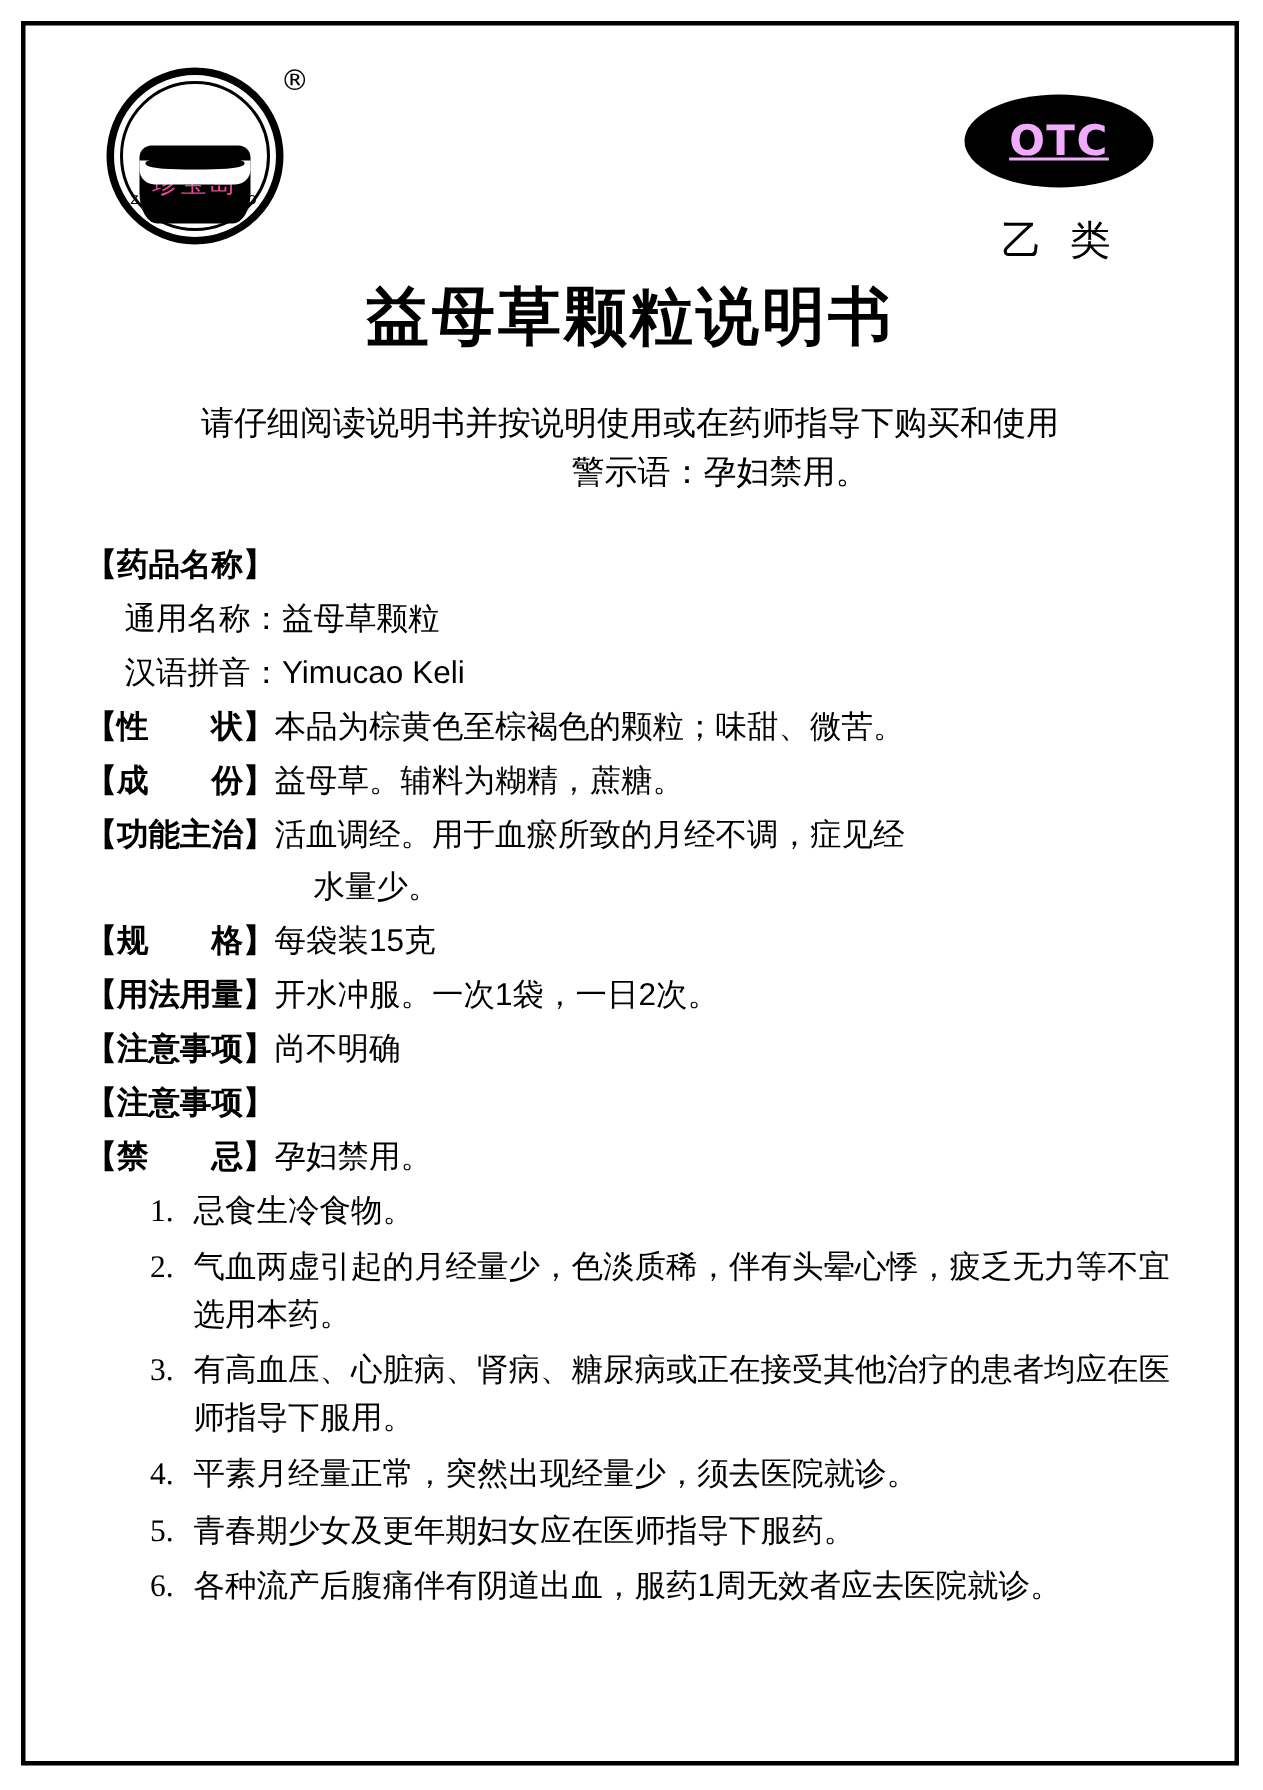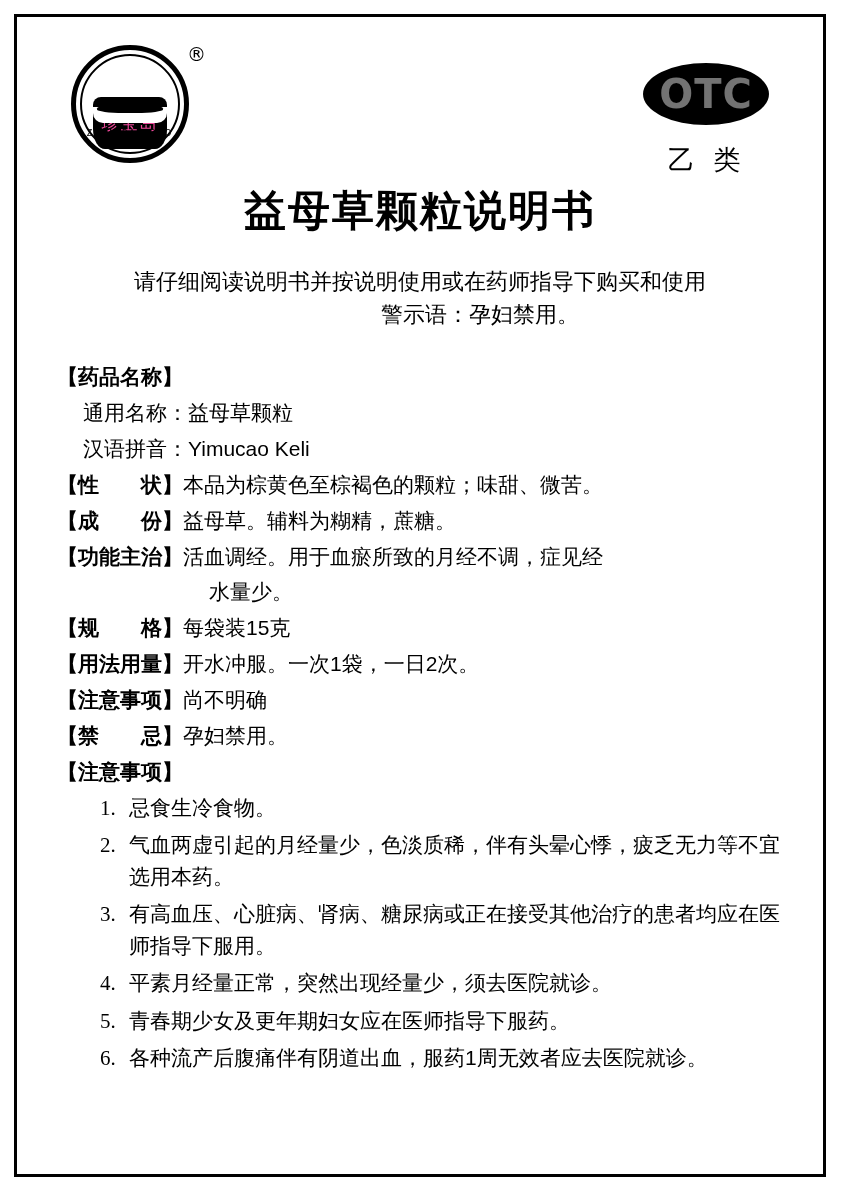--- a/index.html
+++ b/index.html
@@ -118,27 +118,28 @@
     right: 26px;
     top: 28px;
     width: 128px;
     text-align: center;
   }
   .otc .oval {
     width: 126px;
     height: 62px;
     background: #000;
     border-radius: 50%;
-    color: #737373;
-    font-size: 40px;
+    color: #f0abfc;
+    font-size: 28px;
     font-weight: bold;
     line-height: 62px;
     letter-spacing: 1px;
     font-family: "DejaVu Sans", sans-serif;
     box-sizing: border-box;
+    text-decoration: underline;
   }
   .otc .otc-label {
     margin-top: 17px;
     font-size: 27px;
     letter-spacing: 6px;
     font-family: Liberation Serif, serif;
   }
 
   
   .doc-title {
@@ -270,26 +271,26 @@
         <div class="sec-label">【用法用量】</div>
         <div class="sec-value">开水冲服。一次1袋，一日2次。</div>
       </div>
 
       <div class="section">
         <div class="sec-label">【注意事项】</div>
         <div class="sec-value">尚不明确</div>
       </div>
 
       <div class="section">
+        <div class="sec-label">【注意事项】</div>
+      </div>
+
+      <div class="section">
         <div class="sec-label">【禁　　忌】</div>
         <div class="sec-value">孕妇禁用。</div>
-      </div>
-
-      <div class="section">
-        <div class="sec-label">【注意事项】</div>
       </div>
 
       <ol class="notes">
         <li>忌食生冷食物。</li>
         <li>气血两虚引起的月经量少，色淡质稀，伴有头晕心悸，疲乏无力等不宜选用本药。</li>
         <li>有高血压、心脏病、肾病、糖尿病或正在接受其他治疗的患者均应在医师指导下服用。</li>
         <li>平素月经量正常，突然出现经量少，须去医院就诊。</li>
         <li>青春期少女及更年期妇女应在医师指导下服药。</li>
         <li>各种流产后腹痛伴有阴道出血，服药1周无效者应去医院就诊。</li>
       </ol>

